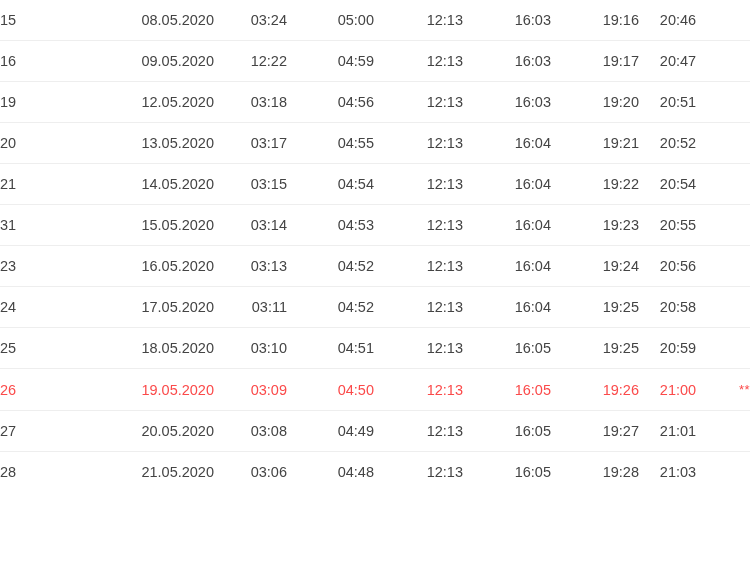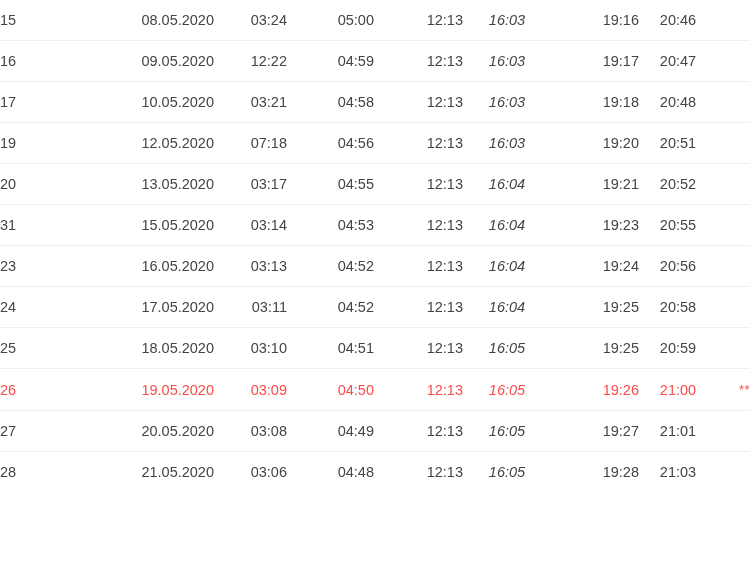--- a/index.html
+++ b/index.html
@@ -39,21 +39,21 @@
     white-space: nowrap;
     vertical-align: middle;
   }
 
   
   .col-day    { width: 104px; text-align: left;  padding-left: 9px;  box-sizing: border-box; }
   .col-date   { width: 110px; text-align: right; }
   .col-t1     { width: 73px;  text-align: right; margin-top: 46px; }
   .col-t2     { width: 87px;  text-align: right; }
   .col-t3     { width: 89px;  text-align: right; }
-  .col-t4     { width: 88px;  text-align: center; font-style: italic; }
+  .col-t4     { width: 88px;  text-align: right; }
   .col-t5     { width: 88px;  text-align: right; }
   .col-t6     { width: 78px;  text-align: center; }
   .col-mark   { width: 33px;  text-align: right; padding-right: 8px; box-sizing: border-box; }
 
   
   tr.row-highlight td {
     color: #fb4a4a;
   }
 
   .marker {
@@ -84,50 +84,50 @@
         <td class="col-date">09.05.2020</td>
         <td class="col-t1">12:22</td>
         <td class="col-t2">04:59</td>
         <td class="col-t3">12:13</td>
         <td class="col-t4">16:03</td>
         <td class="col-t5">19:17</td>
         <td class="col-t6">20:47</td>
         <td class="col-mark"></td>
       </tr>
       <tr>
-        <td class="col-day">17</td>
-        <td class="col-date">10.05.2020</td>
-        <td class="col-t1">03:21</td>
-        <td class="col-t2">04:58</td>
-        <td class="col-t3">12:13</td>
-        <td class="col-t4">16:03</td>
-        <td class="col-t5">19:18</td>
-        <td class="col-t6">20:48</td>
-        <td class="col-mark"></td>
-      </tr>
-      <tr>
         <td class="col-day">19</td>
         <td class="col-date">12.05.2020</td>
-        <td class="col-t1">07:18</td>
+        <td class="col-t1">03:18</td>
         <td class="col-t2">04:56</td>
         <td class="col-t3">12:13</td>
         <td class="col-t4">16:03</td>
         <td class="col-t5">19:20</td>
         <td class="col-t6">20:51</td>
         <td class="col-mark"></td>
       </tr>
       <tr>
         <td class="col-day">20</td>
         <td class="col-date">13.05.2020</td>
         <td class="col-t1">03:17</td>
         <td class="col-t2">04:55</td>
         <td class="col-t3">12:13</td>
         <td class="col-t4">16:04</td>
         <td class="col-t5">19:21</td>
         <td class="col-t6">20:52</td>
+        <td class="col-mark"></td>
+      </tr>
+      <tr>
+        <td class="col-day">21</td>
+        <td class="col-date">14.05.2020</td>
+        <td class="col-t1">03:15</td>
+        <td class="col-t2">04:54</td>
+        <td class="col-t3">12:13</td>
+        <td class="col-t4">16:04</td>
+        <td class="col-t5">19:22</td>
+        <td class="col-t6">20:54</td>
         <td class="col-mark"></td>
       </tr>
       <tr>
         <td class="col-day">31</td>
         <td class="col-date">15.05.2020</td>
         <td class="col-t1">03:14</td>
         <td class="col-t2">04:53</td>
         <td class="col-t3">12:13</td>
         <td class="col-t4">16:04</td>
         <td class="col-t5">19:23</td>

